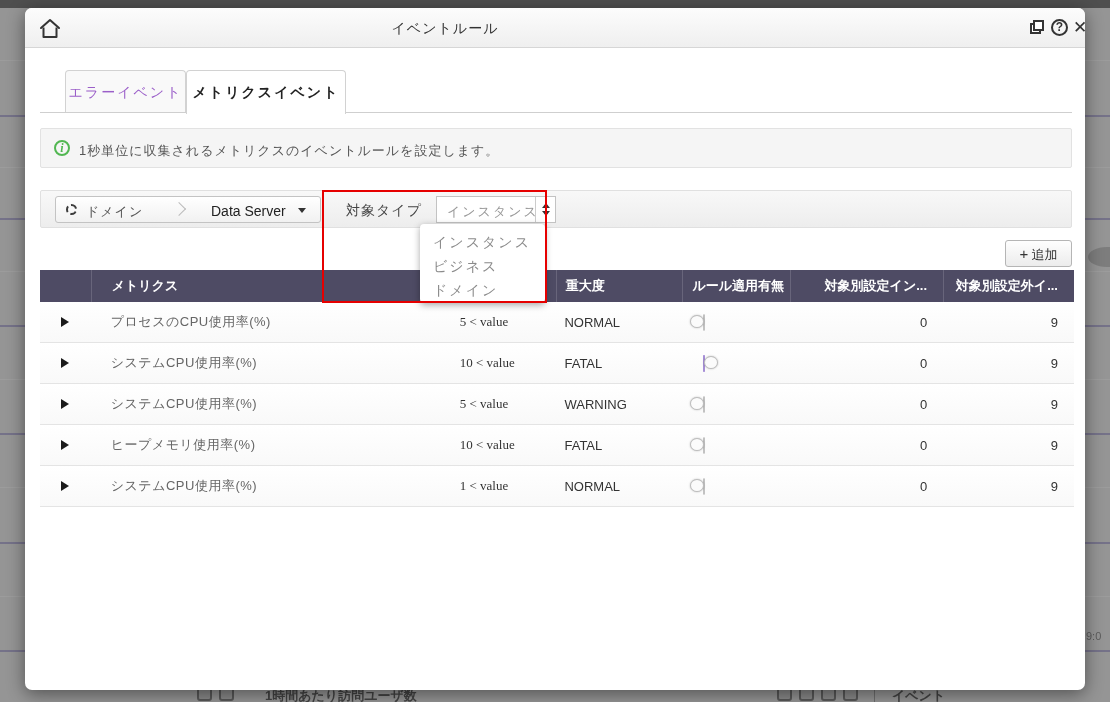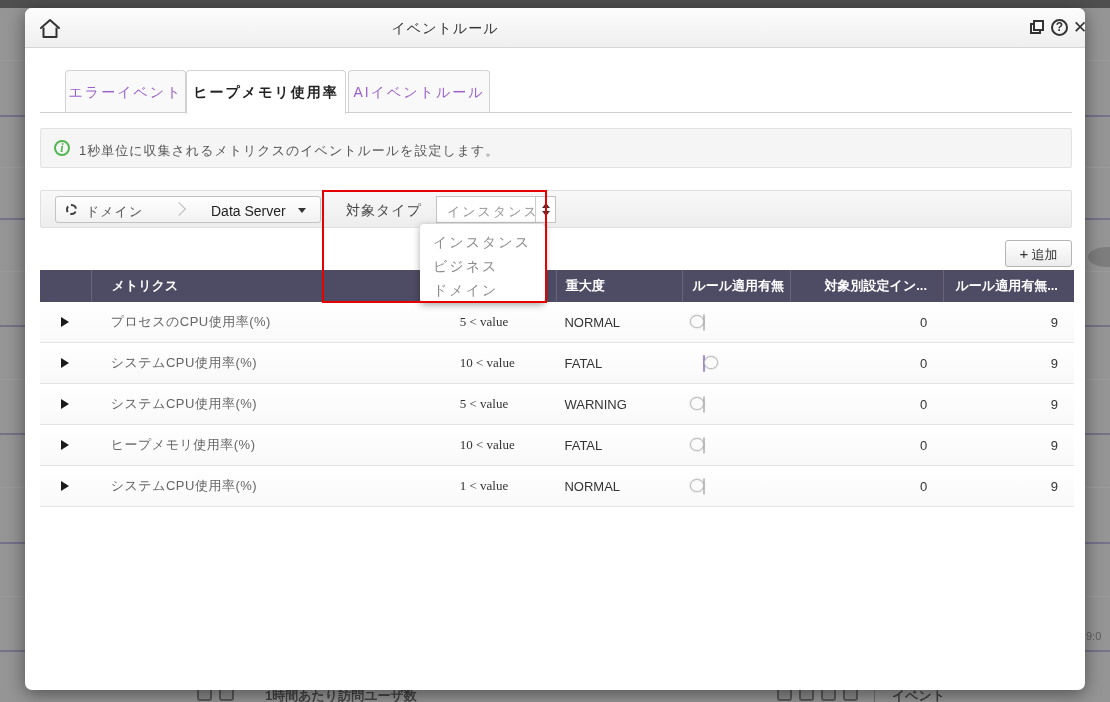--- a/index.html
+++ b/index.html
@@ -166,22 +166,21 @@
     </div>
     <div class="win-btn help-btn">
       <span>?</span>
     </div>
     <div class="win-btn close-btn">
       <span>✕</span>
     </div>
   </div>
 
   <div class="tab tab1">エラーイベント</div>
-  <div class="tab tab2 active">ヒープメモリ使用率</div>
-  <div class="tab tab3">AIイベントルール</div>
+  <div class="tab tab2 active">メトリクスイベント</div>
   <div class="tab-base"></div>
 
   <div class="info-banner">
     <div class="info-icon">i</div>
     <div class="info-text">1秒単位に収集されるメトリクスのイベントルールを設定します。</div>
   </div>
 
   <div class="filter-bar">
     <div class="domain-group">
       <span class="domain-icon"></span>
@@ -205,21 +204,21 @@
   </div>
 
   <div class="tbl">
     <div class="thead">
       <div class="c0"></div>
       <div class="c1">メトリクス</div>
       <div class="c2"></div>
       <div class="c3">重大度</div>
       <div class="c4">ルール適用有無</div>
       <div class="c5">対象別設定イン...</div>
-      <div class="c6">ルール適用有無...</div>
+      <div class="c6">対象別設定外イ...</div>
     </div>
     <div id="tbody">
     <div class="trow">
       <div class="c0">
             <span class="expand"></span>
           </div>
       <div class="c1">プロセスのCPU使用率(%)</div>
       <div class="c2">5 &lt; value</div>
       <div class="c3">NORMAL</div>
       <div class="c4"><span class="toggle"><span class="knob"></span></span></div>

